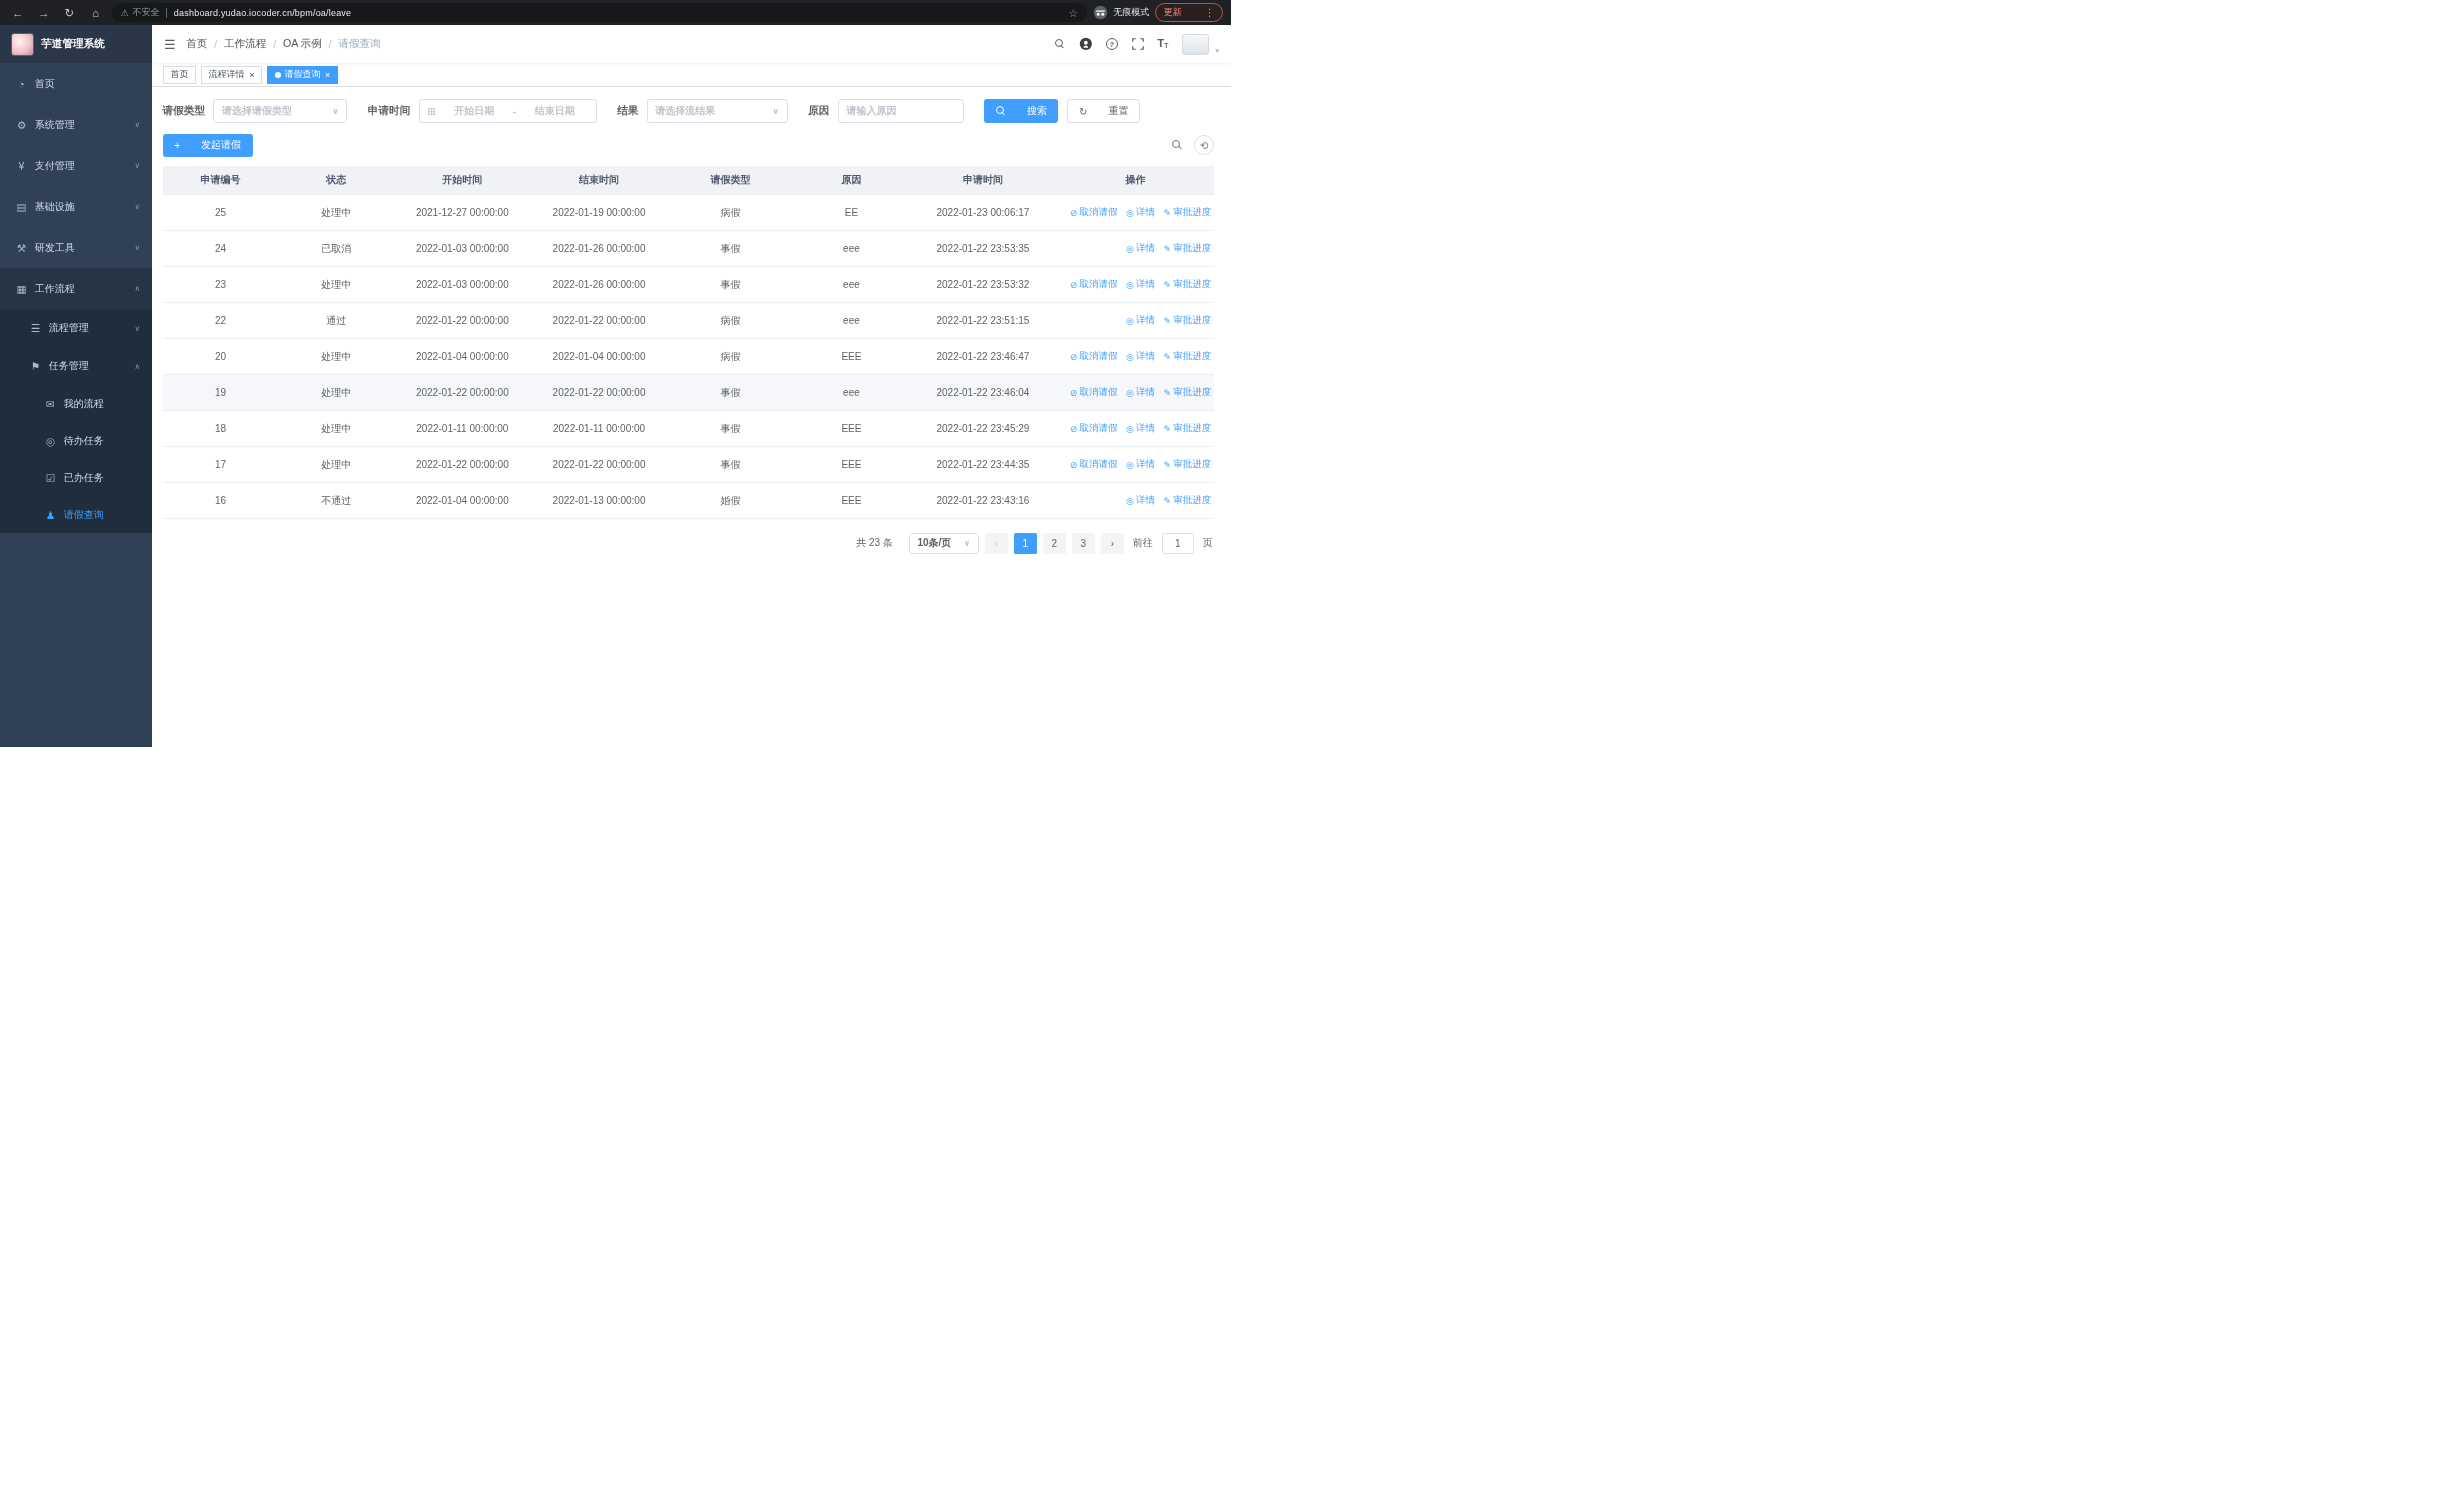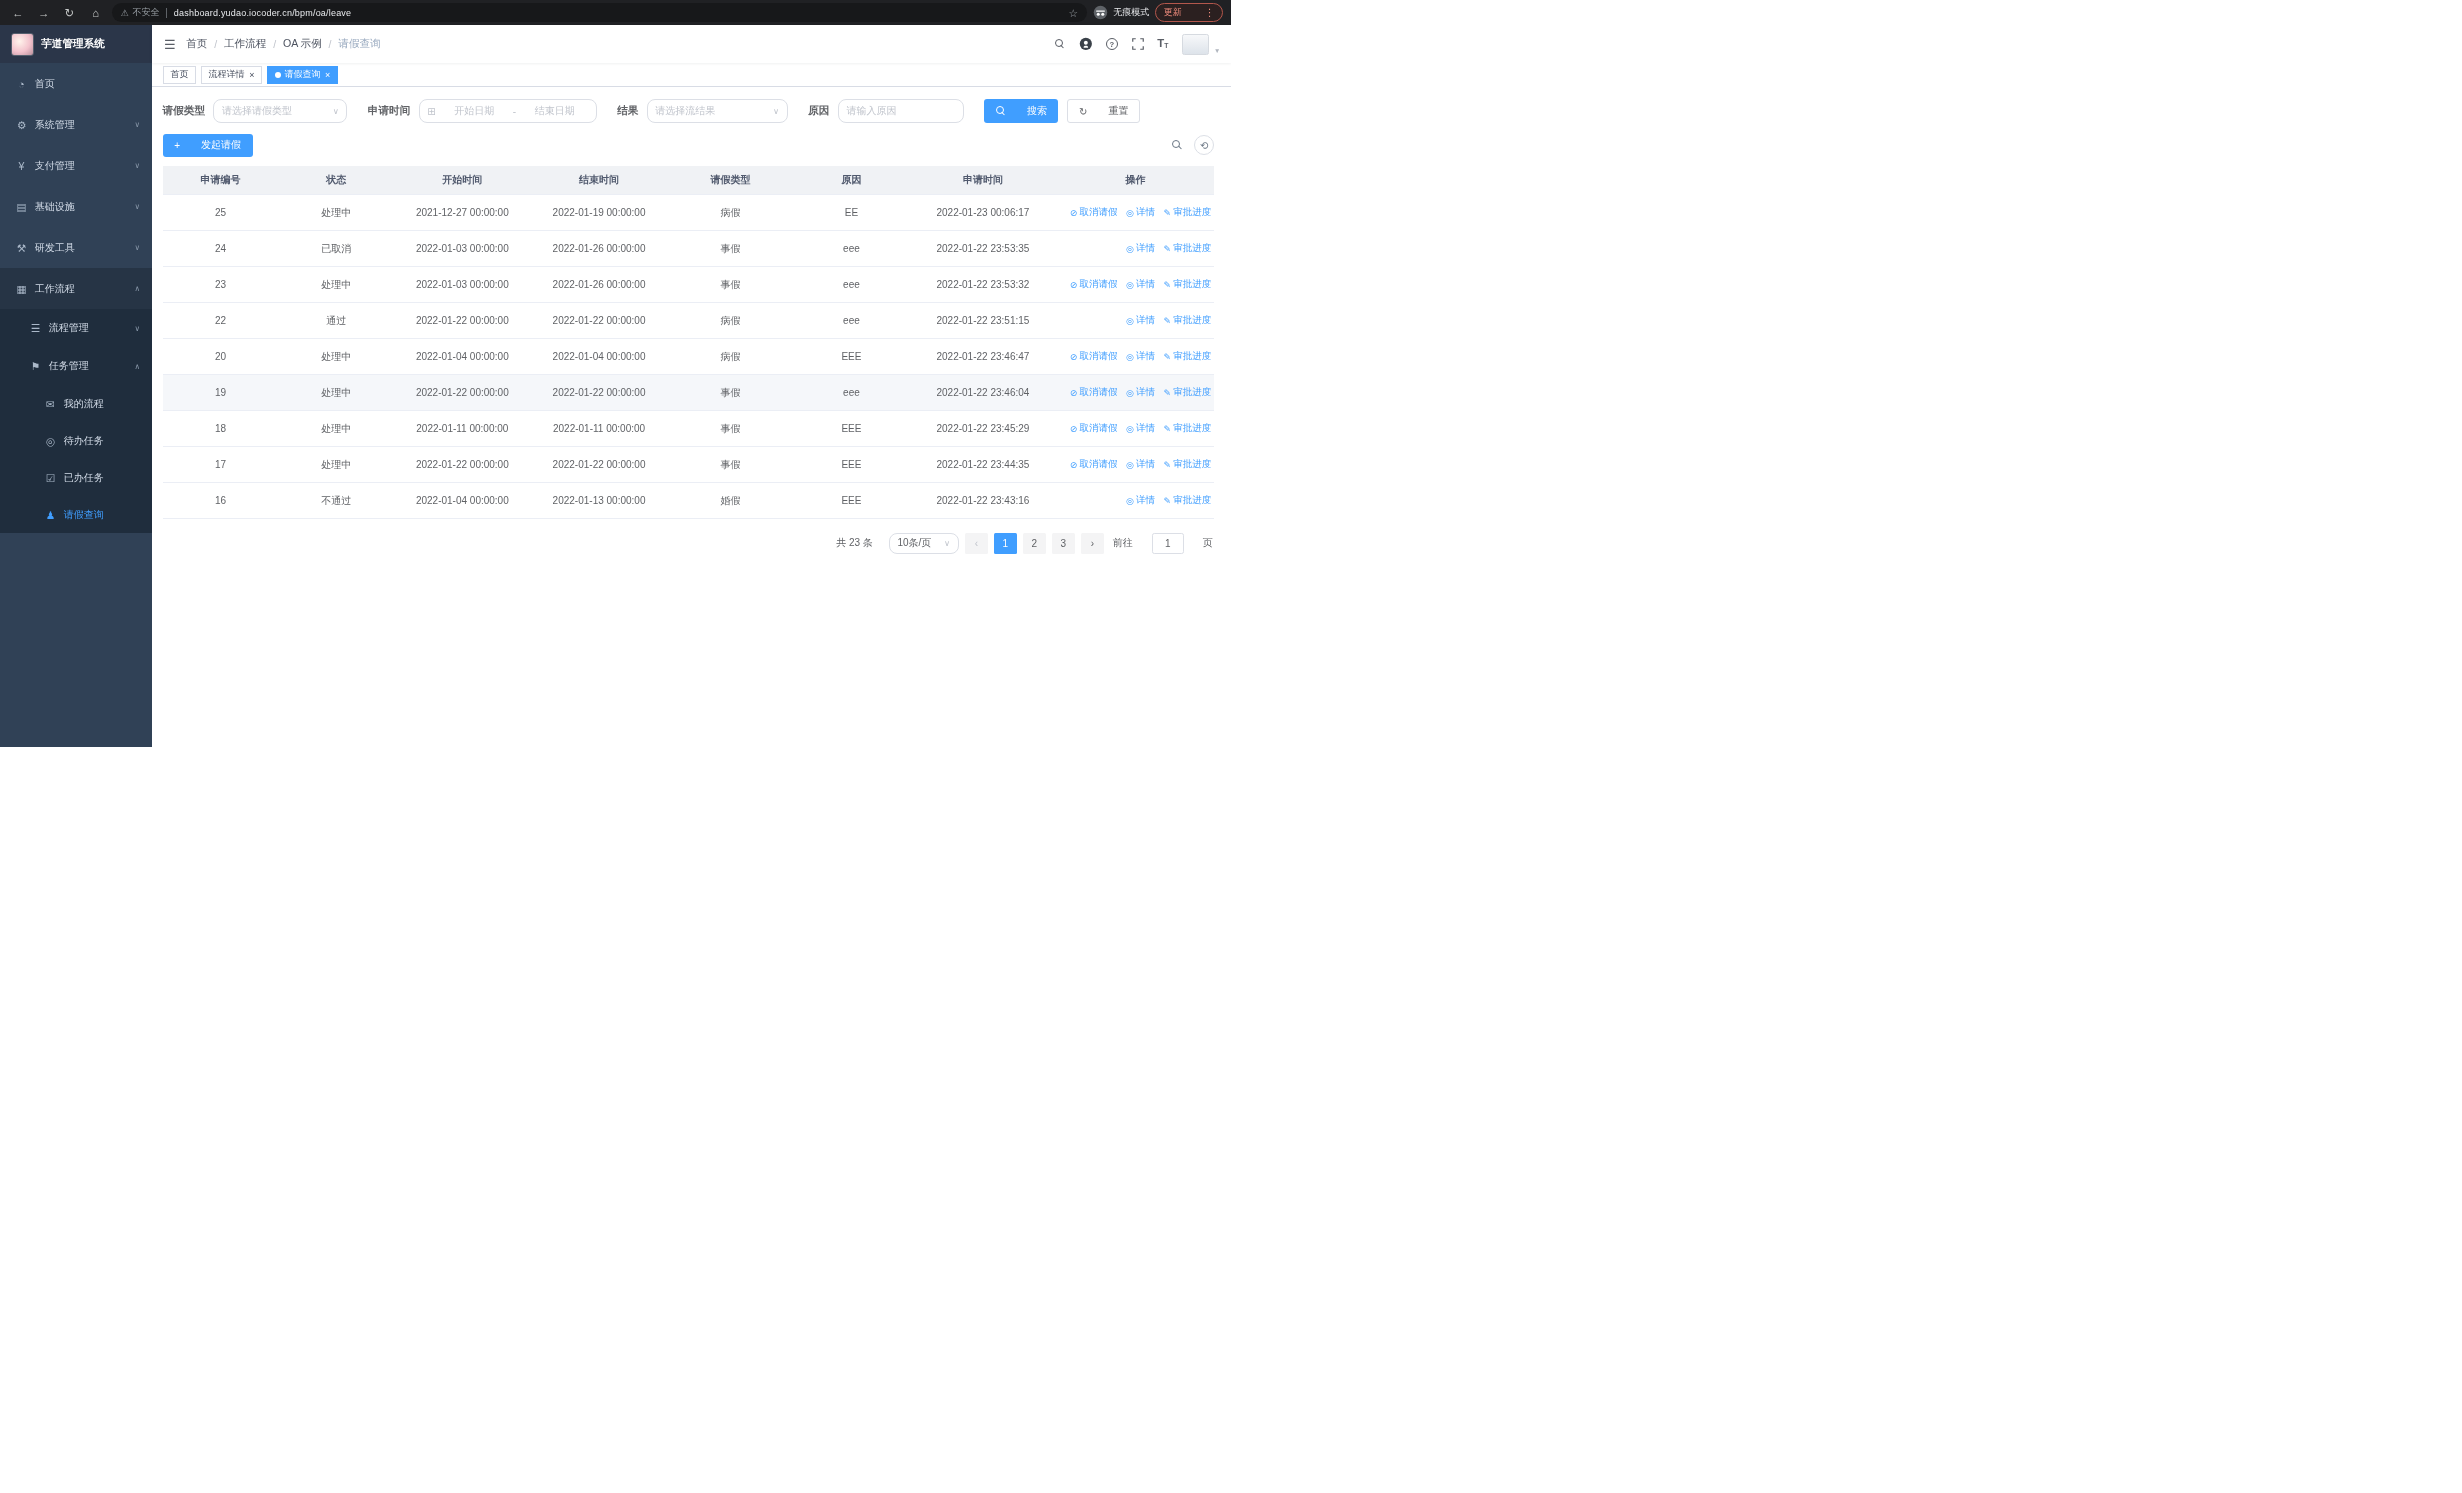--- a/index.html
+++ b/index.html
@@ -70,22 +70,22 @@
   .tag .dot { width:6px; height:6px; border-radius:50%; background:#fff; }
   .tag-close { font-size:9px; margin-left:0.8px; cursor:pointer; }
   .tag.active { background:#409eff; border-color:#409eff; color:#fff; }
 
   
   .content { flex:1; overflow:auto; padding:12px 16.7px 0 10.6px; background:#fff; }
 
   .filters { display:flex; align-items:center; font-size:10.6px; color:#606266; }
   .fgroup { display:flex; align-items:center; gap:8.4px; margin-right:20.5px; }
   .flabel { font-weight:bold; white-space:nowrap; }
-  .control { height:24px; border:0.8px solid #dcdfe6; border-radius:8px; display:flex; align-items:center;
-             padding:0 7.6px; font-size:10px; color:#606266; background:#fff; cursor:pointer; }
+  .control { height:24px; border:0.8px solid #dcdfe6; border-radius:3px; display:flex; align-items:center;
+             padding:0 7.6px; font-size:10px; color:#606266; background:#fff; cursor:pointer;font-weight:bold; }
   .ph { color:#c0c4cc; }
   .select { justify-content:space-between; gap:6px; }
   .chev-down { color:#c0c4cc; font-size:8.4px; }
   .w-leave { width:134px; } .w-result { width:141px; } .w-reason { width:126px; cursor:text; }
   .daterange { width:178px; gap:5.3px; }
   .cal-ic { color:#c0c4cc; font-size:10px; }
   .dr-txt { flex:1; text-align:center; }
   .btn { height:24px; padding:0 10.6px; border-radius:3px; font-size:10px; display:inline-flex; align-items:center;
          gap:21px; cursor:pointer; border:0.8px solid transparent; white-space:nowrap; }
   .btn-primary { background:#409eff; color:#fff; }
@@ -112,21 +112,21 @@
 
   
   .pagination { display:flex; align-items:center; justify-content:flex-end; gap:6px; margin:13.7px 1.5px 15px 0;
                 font-size:10px; color:#606266; }
   .pg-total { margin-right:10px; }
   .pg-size { width:70px; height:21px; }
   .pbtn { min-width:23px; height:21px; background:#f4f4f5; border-radius:1.5px; display:flex; align-items:center;
           justify-content:center; color:#606266; cursor:pointer; padding:0 3px; }
   .pbtn.disabled { color:#c0c4cc; cursor:default; }
   .pbtn.active { background:#409eff; color:#fff; }
-  .pg-goto { display:flex; align-items:center; gap:19px; margin-left:3px; }
+  .pg-goto { display:flex; align-items:center; gap:9px; margin-left:3px; }
   .goto-input { width:32px; height:21px; border:0.8px solid #dcdfe6; border-radius:2.3px; display:flex;
                 align-items:center; justify-content:center; color:#606266; cursor:text; }
 </style>
 </head>
 <body>
 
 <div class="browser">
   <span class="bnav">←</span>
   <span class="bnav">→</span>
   <span class="bnav">↻</span>

